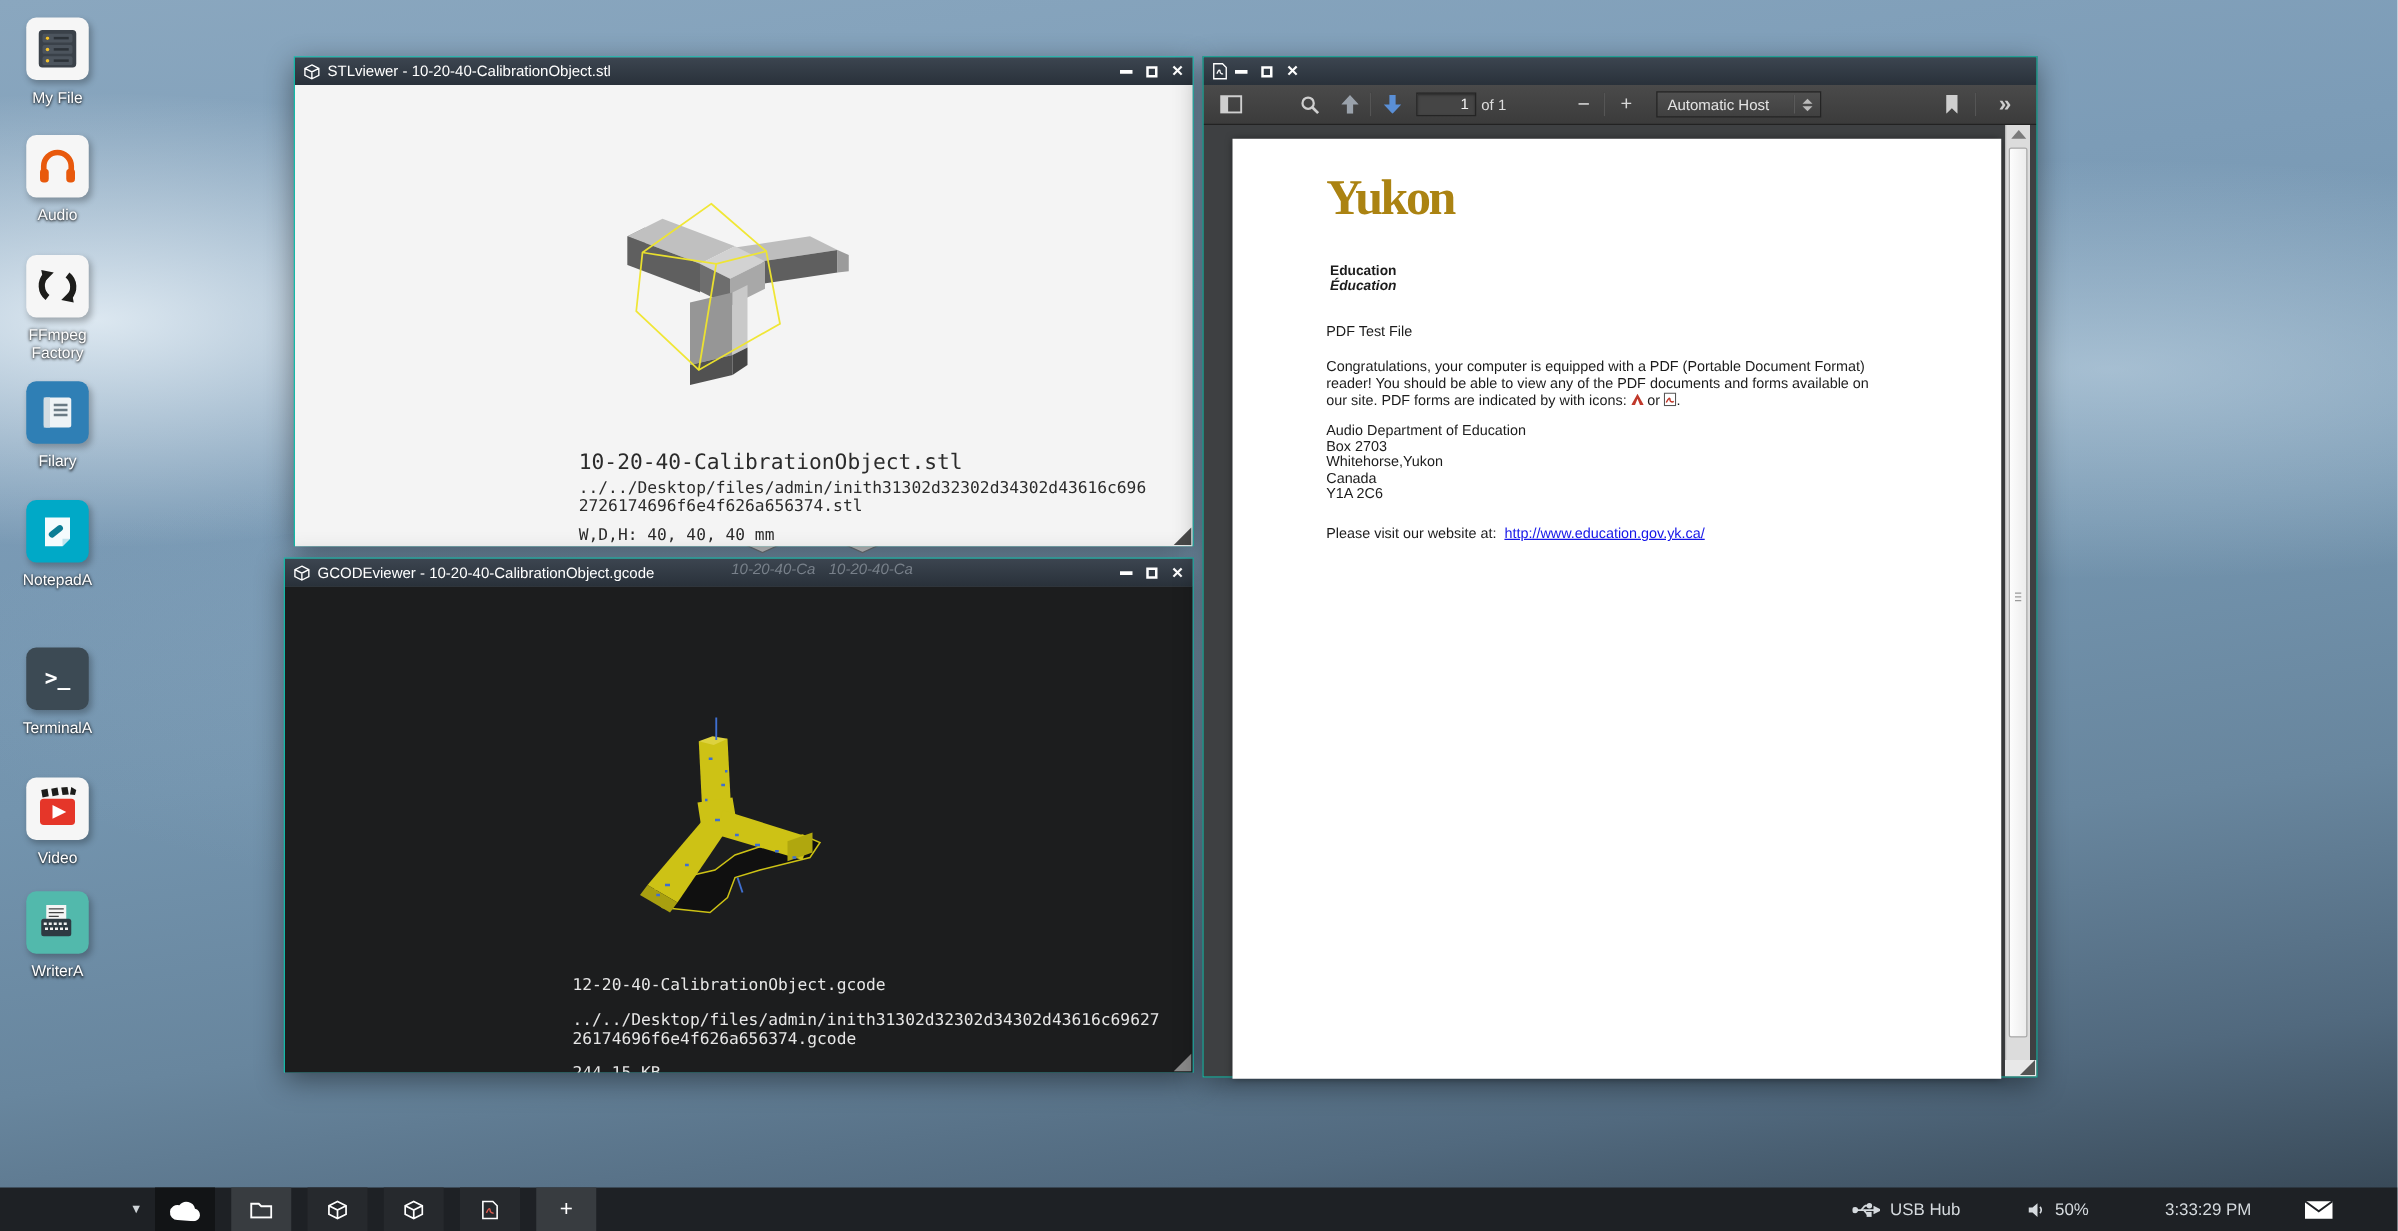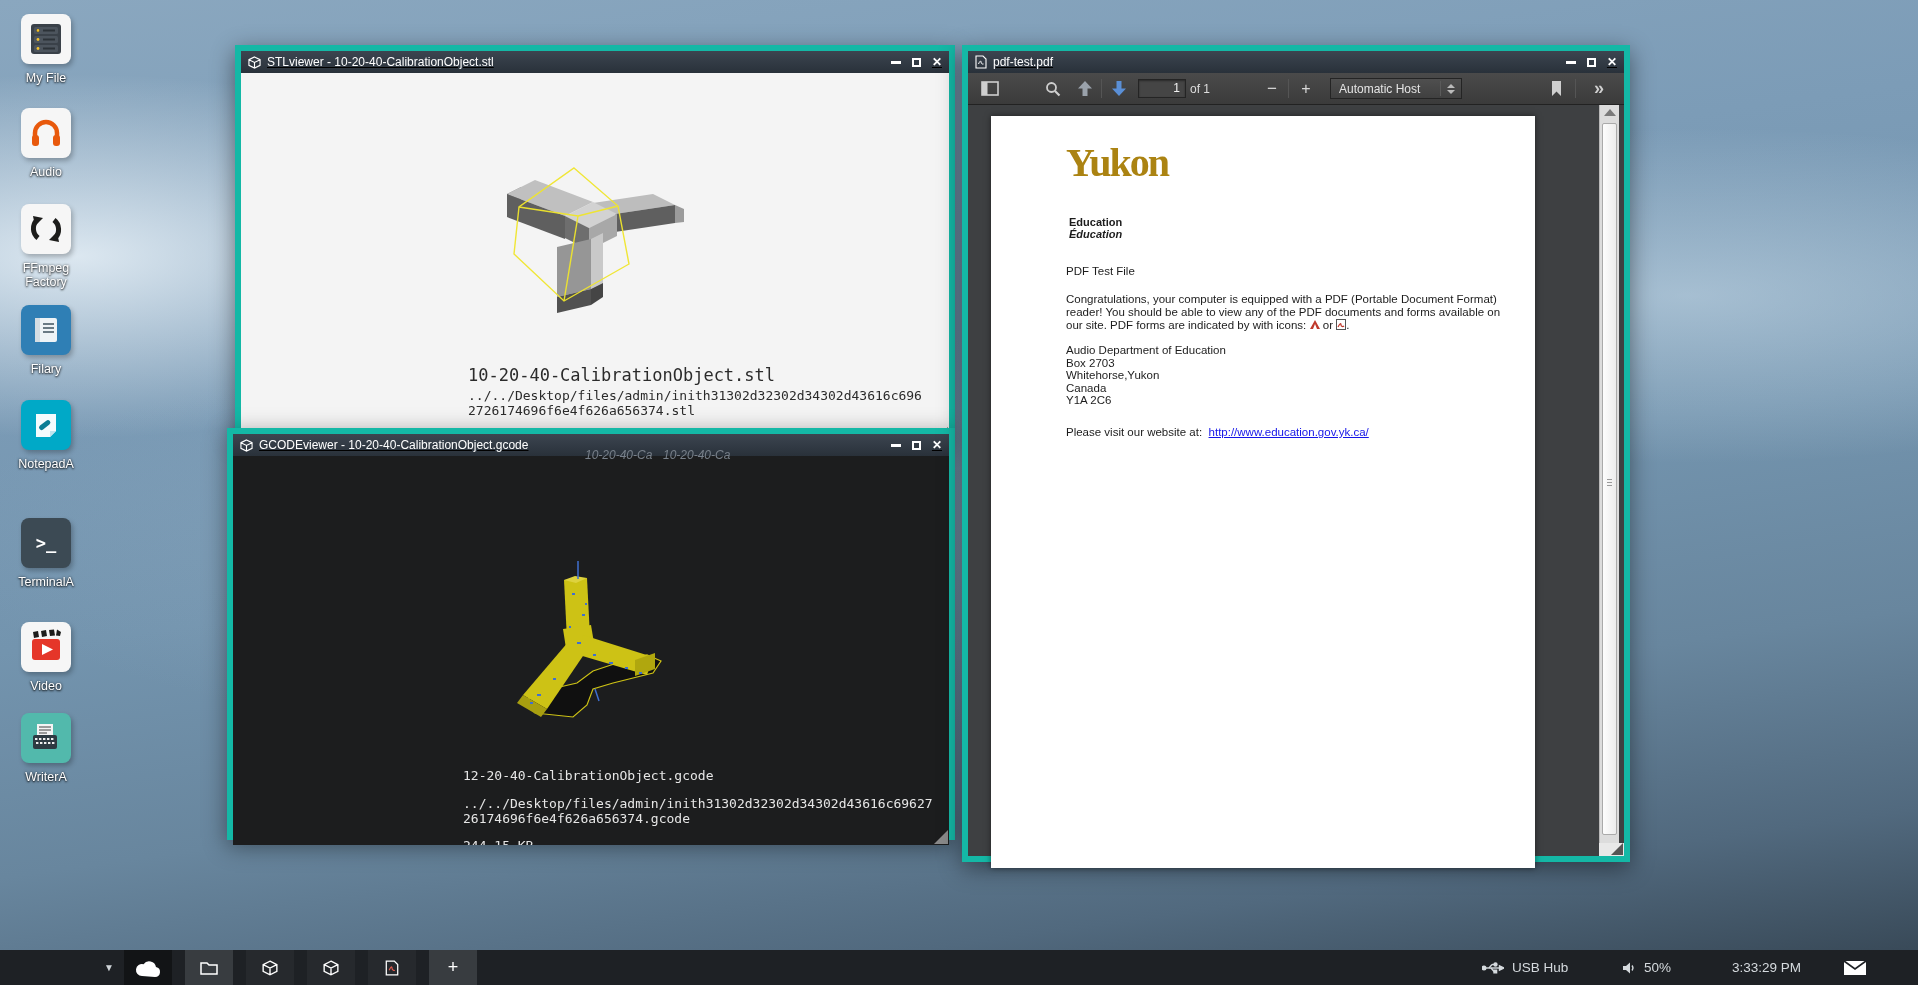--- a/index.html
+++ b/index.html
@@ -16,21 +16,21 @@
   .abs { position:absolute; }
 
   
   .dicon { position:absolute; left:8px; width:76px; text-align:center; }
   .dicon .art { width:50px; height:50px; margin:0 auto; border-radius:8px; position:relative;
                 box-shadow:2px 3px 5px rgba(0,0,0,.25); display:flex; align-items:center; justify-content:center; }
   .dicon .lbl { margin-top:7px; font-size:12.5px; color:#fff; line-height:14px;
                 text-shadow:0 1px 2px rgba(0,0,0,.85), 0 0 3px rgba(0,0,0,.6); }
 
   
-  .win { position:absolute; border:6px solid #14b8a6; box-shadow:0 6px 22px rgba(0,0,0,.45);text-decoration:underline; }
+  .win { position:absolute; border:1px solid #14b8a6; box-shadow:0 6px 22px rgba(0,0,0,.45); }
   .titlebar { height:22px; background:linear-gradient(#3c4550,#29313a); color:#fff;
               display:flex; align-items:center; padding:0 7px; font-size:12px; }
   .titlebar .t-icon { margin-right:6px; display:flex; }
   .titlebar .t-text { flex:1; white-space:nowrap; overflow:hidden; }
   .wbtns { display:flex; align-items:center; gap:11px; }
   .b-min { width:10px; height:3px; background:#fff; }
   .b-max { width:9px; height:9px; border:2px solid #fff; }
   .b-close { color:#fff; font-size:12px; font-weight:bold; line-height:10px; }
   .grip { position:absolute; right:1px; bottom:1px; width:0; height:0; }
 
@@ -249,21 +249,21 @@
     <div class="mono abs" style="left:227px;top:330px;font-size:13px;color:#2b2b2b">2726174696f6e4f626a656374.stl</div>
     <div class="mono abs" style="left:227px;top:353px;font-size:13px;color:#2b2b2b">W,D,H: 40, 40, 40 mm</div>
     
     <div class="grip" style="border-left:14px solid transparent;border-bottom:14px solid #4a4a4a"></div>
   </div>
 </div>
 
 <div class="faded-label" style="left:585px;top:448px;z-index:5">10-20-40-Ca</div>
 <div class="faded-label" style="left:663px;top:448px;z-index:5">10-20-40-Ca</div>
 
-<div class="win" style="left:227px;top:428px;width:728px;height:412px">
+<div class="win" style="left:227px;top:446px;width:728px;height:412px">
   <div class="titlebar">
     <span class="t-icon">
       <svg width="13" height="13" viewBox="0 0 14 14">
           <path d="M7 1 L13 4 L13 10 L7 13 L1 10 L1 4 Z M1 4 L7 7 L13 4 M7 7 L7 13" fill="none" stroke="#fff" stroke-width="1.2"></path>
         </svg>
     </span>
     <span class="t-text">GCODEviewer - 10-20-40-CalibrationObject.gcode</span>
     <span class="wbtns">
       <span class="b-min"></span>
       <span class="b-max"></span>
@@ -313,21 +313,20 @@
 </div>
 
 <div class="win" style="left:962px;top:45px;width:668px;height:817px;background:#3e4042">
   <div class="titlebar">
     <span class="t-icon">
       <svg width="12" height="14" viewBox="0 0 12 14">
           <path d="M1 1 h7 l3 3 v9 H1 Z" fill="none" stroke="#fff" stroke-width="1.1"></path>
           <path d="M3.5 9 C5 5.5 6 5.5 6 7 C6 8.5 7.5 9.5 8.5 9" fill="none" stroke="#fff" stroke-width="1"></path>
         </svg>
     </span>
-    <span class="t-text">pdf-test.pdf</span>
     <span class="wbtns">
       <span class="b-min"></span>
       <span class="b-max"></span>
       <span class="b-close">✕</span>
     </span>
   </div>
 
   <div class="pdf-toolbar">
     <div class="tb" style="left:8px;width:28px">
       <svg width="18" height="15" viewBox="0 0 18 15">
@@ -372,21 +371,21 @@
     <div class="tb" style="right:56px;width:24px">
       <svg width="11" height="15" viewBox="0 0 11 15">
           <path d="M1 0 h9 v15 l-4.5,-4.5 L1 15 Z" fill="#cfcfcf"></path>
         </svg>
     </div>
     <div class="tb-divider" style="right:48px"></div>
     <div class="tb" style="right:10px;width:30px;font-size:18px;color:#cfcfcf;font-weight:bold">»</div>
   </div>
 
   <div class="pdf-content">
-    <div class="pdf-page" style="left:23px;top:11px;width:544px;height:752px">
+    <div class="pdf-page" style="left:23px;top:11px;width:615px;height:752px">
 
       <div class="doc" style="left:75px;top:40px;font-size:40px;font-weight:bold;letter-spacing:-2px;font-family:'Liberation Serif',serif">
         <span style="color:#ab8312">Yukon</span>
       </div>
       <div class="doc" style="left:78px;top:100px;font-size:11px;font-weight:bold">Education</div>
       <div class="doc" style="left:78px;top:112px;font-size:11px;font-weight:bold;font-style:italic">Éducation</div>
 
       <div class="doc" style="left:75px;top:149px">PDF Test File</div>
 
       <div class="doc" style="left:75px;top:177px">Congratulations, your computer is equipped with a PDF (Portable Document Format)</div>

